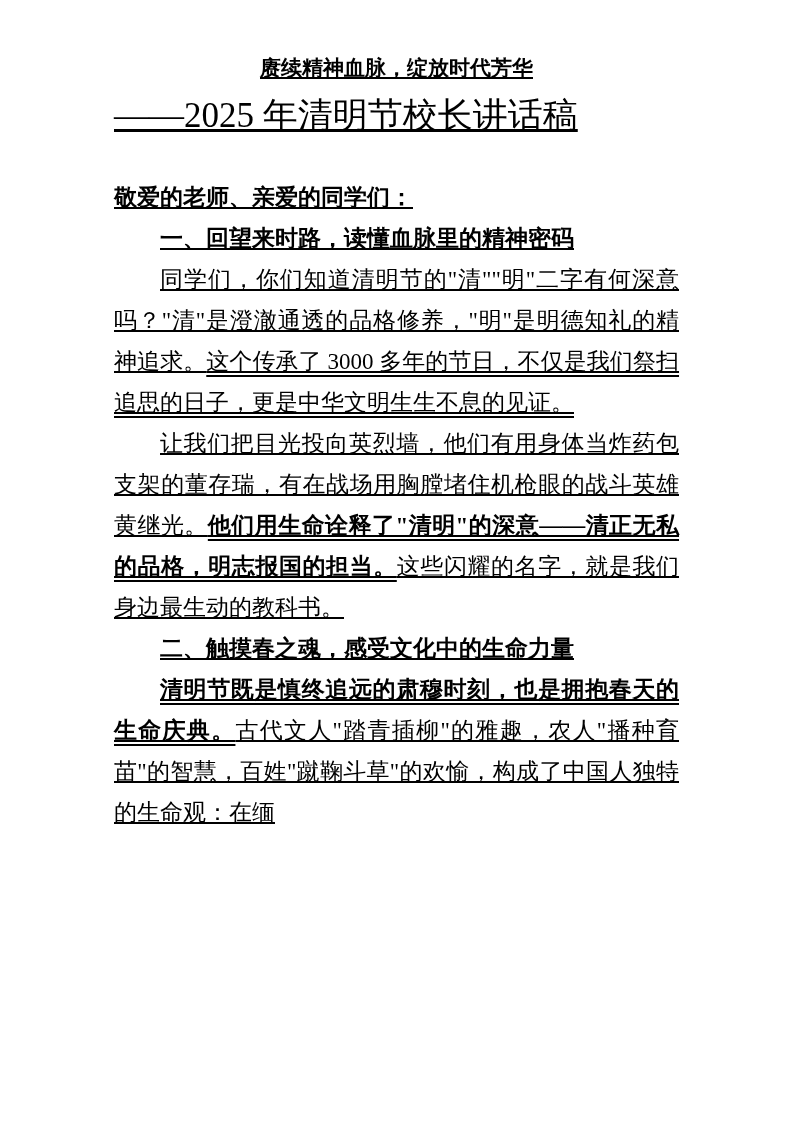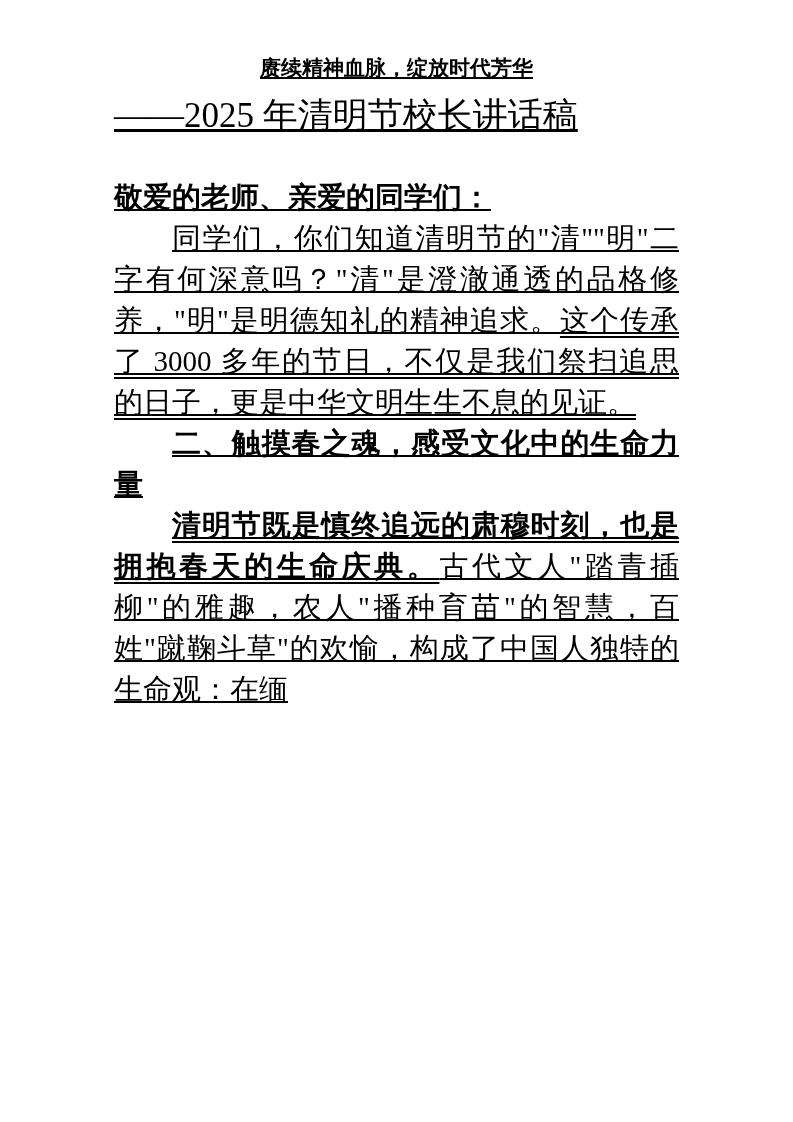--- a/index.html
+++ b/index.html
@@ -30,21 +30,21 @@
     font-family: "Liberation Serif", "DejaVu Serif", serif;
     font-weight: 400;
     font-size: 35px;
     line-height: 58px;
     margin-top: 4px;
     margin-bottom: 32px;
     white-space: nowrap;
   }
   .doc-body {
     font-family: "Liberation Serif", "DejaVu Serif", serif;
-    font-size: 29px;
+    font-size: 23px;
     line-height: 41px;
     text-align: justify;
     text-justify: inter-ideograph;
   }
   .doc-body p {
     margin: 0;
     text-indent: 2em;
   }
   p.salutation {
     text-indent: 0;
@@ -72,22 +72,24 @@
 
   <div class="doc-title">赓续精神血脉，绽放时代芳华</div>
 
   <div class="doc-subtitle">——2025 年清明节校长讲话稿</div>
 
   <div class="doc-body">
 
     <p class="salutation">敬爱的老师、亲爱的同学们：</p>
 
 
+    <p class="section-heading">一、回望来时路，读懂血脉里的精神密码</p>
 
     <p><span>同学们，你们知道清明节的"清""明"二字有何深意吗？"清"是澄澈通透的品格修养，"明"是明德知礼的精神追求。</span><span class="u">这个传承了 3000 多年的节日，不仅是我们祭扫追思的日子，更是中华文明生生不息的见证。</span></p>
 
+    <p><span>让我们把目光投向英烈墙，他们有用身体当炸药包支架的董存瑞，有在战场用胸膛堵住机枪眼的战斗英雄黄继光。</span><span class="bu">他们用生命诠释了"清明"的深意——清正无私的品格，明志报国的担当。</span><span>这些闪耀的名字，就是我们身边最生动的教科书。</span></p>
 
     <p class="section-heading">二、触摸春之魂，感受文化中的生命力量</p>
 
     <p><span class="bu">清明节既是慎终追远的肃穆时刻，也是拥抱春天的生命庆典。</span><span>古代文人"踏青插柳"的雅趣，农人"播种育苗"的智慧，百姓"蹴鞠斗草"的欢愉，构成了中国人独特的生命观：在缅</span></p>
 
   </div>
 </div>
 
 </body></html>

